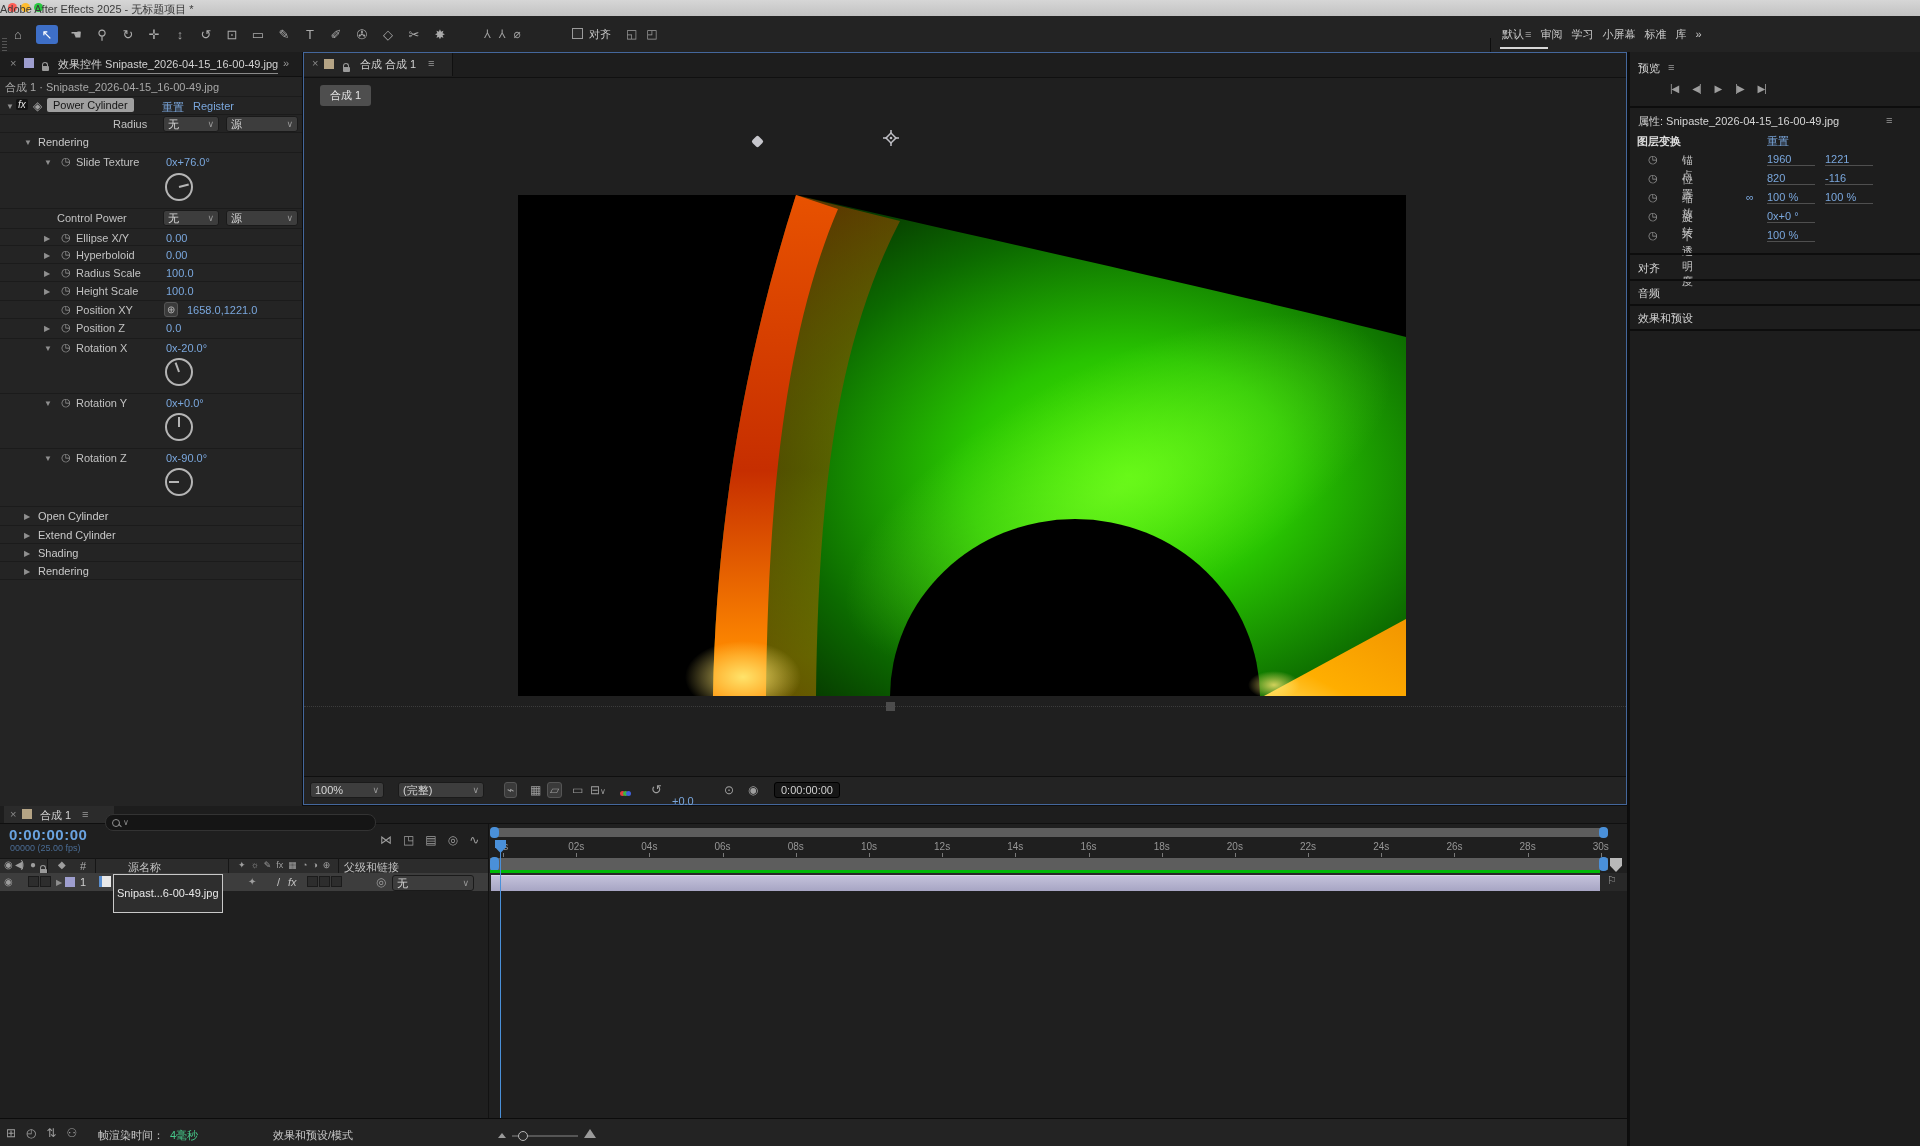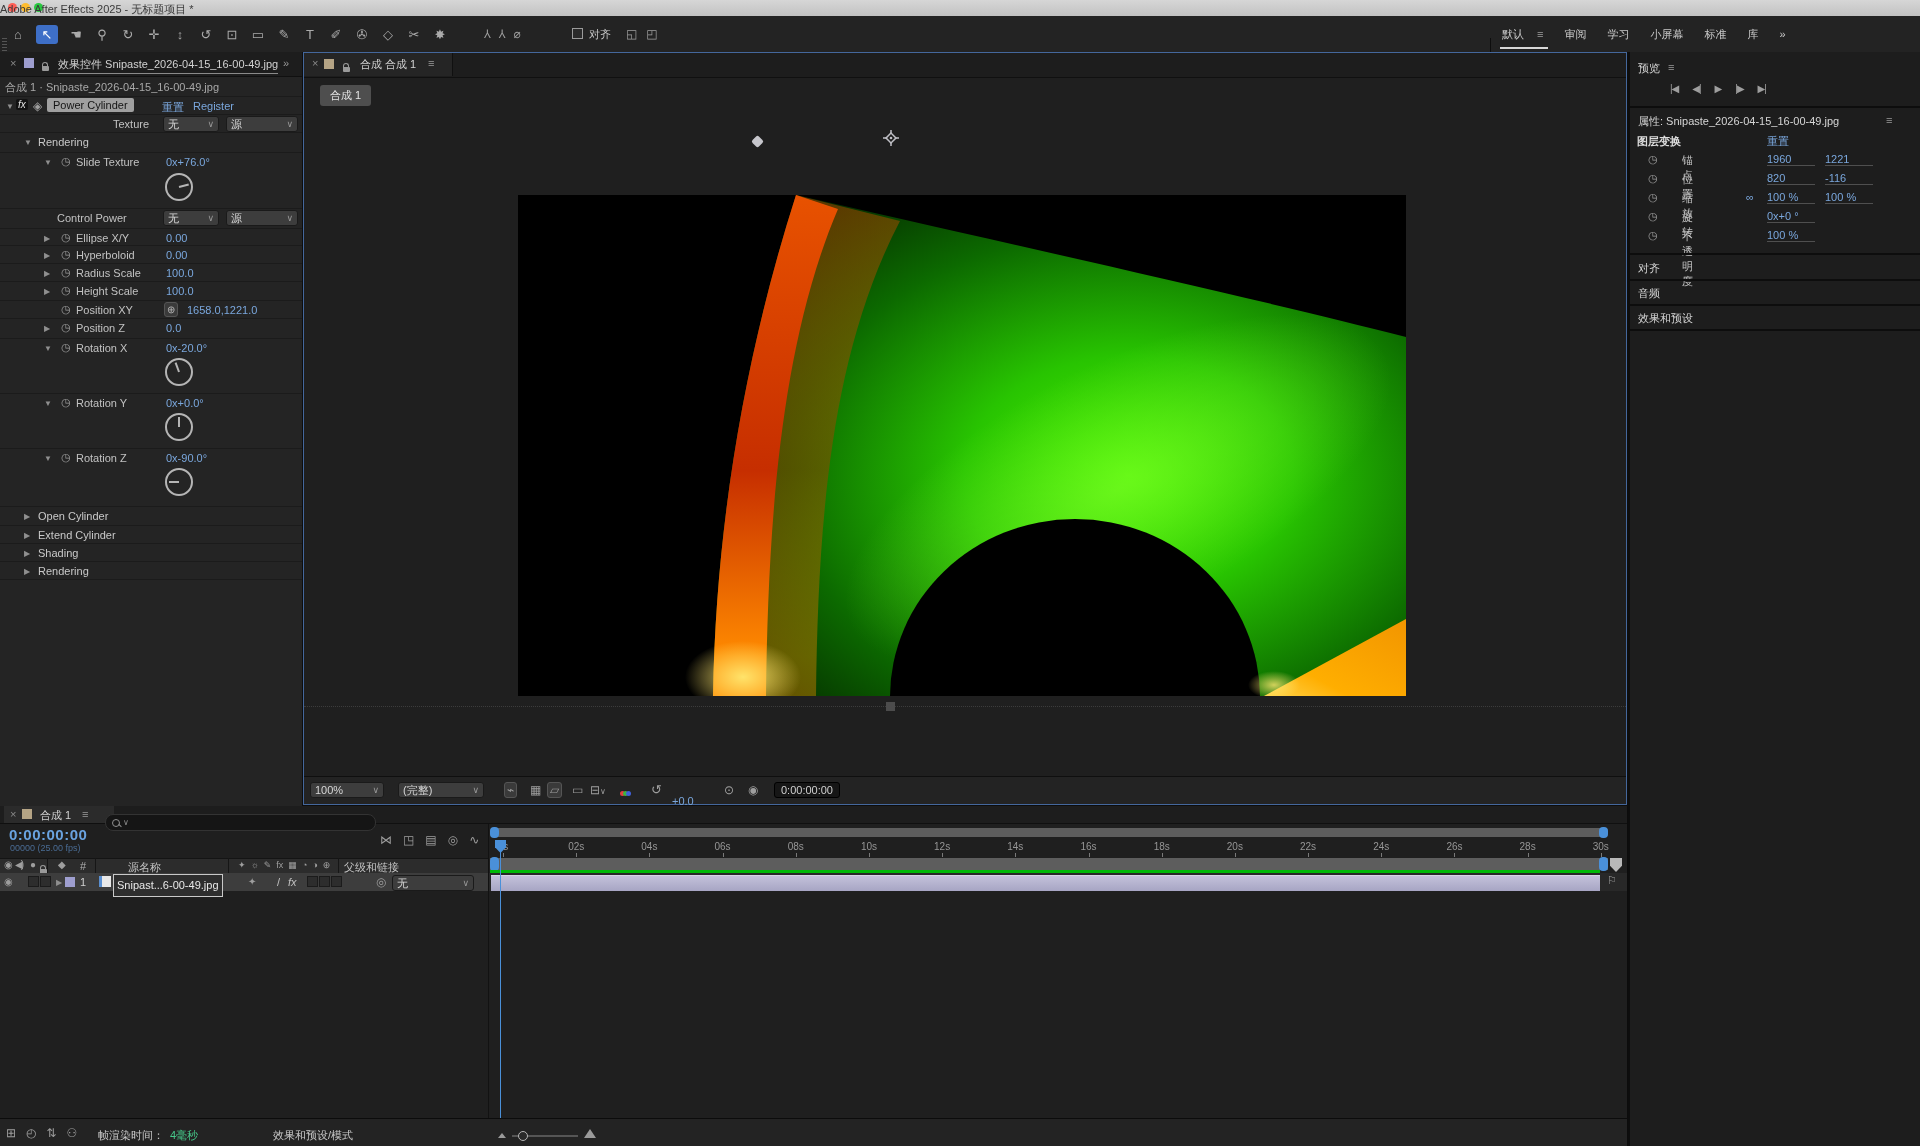--- a/index.html
+++ b/index.html
@@ -16,21 +16,21 @@
   
   #toolbar{left:0;top:16px;width:1920px;height:36px;background:#232323;border-bottom:1px solid #0d0d0d}
   #tool-icons{left:10px;top:0;height:36px;display:flex;align-items:center;gap:10px}
   #tool-icons .ic{width:16px;text-align:center;font-size:13px;color:#ababab}
   #tool-icons .active{background:#3e6fc7;color:#fff;border-radius:3px;padding:3px 4px;width:14px}
   #snap-box{left:572px;top:12px;width:9px;height:9px;border:1px solid #9a9a9a;background:#2a2a2a}
   #snap-label{left:589px;top:11px;color:#c7c7c7}
   #axis-group{left:484px;top:0;height:36px;display:flex;align-items:center;gap:8px}
   #view-group{left:626px;top:0;height:36px;display:flex;align-items:center;gap:9px}
   #ws-sep{left:1490px;top:22px;width:1px;height:24px;background:#0d0d0d}
-  #workspace-tabs{left:1502px;top:0;height:36px;display:flex;align-items:center;gap:21px}
+  #workspace-tabs{left:1502px;top:0;height:36px;display:flex;align-items:center;gap:9px}
   #workspace-tabs span{color:#c9c9c9;cursor:default}
   #workspace-tabs .active{position:relative}
   #workspace-tabs .active::after{content:"";position:absolute;left:-2px;right:-24px;bottom:-7px;height:2px;background:#d8d8d8}
   #workspace-tabs .wsmenu{color:#9e9e9e;margin-left:-8px}
   .grip{left:2px;top:22px;width:5px;height:24px;background:repeating-linear-gradient(#555 0 1px,transparent 1px 3px)}
   
   .panel{background:#242424}
   .tabstrip{left:0;top:0;right:0;height:24px;background:#1d1d1d;border-bottom:1px solid #101010}
   .swatch{width:10px;height:10px;display:inline-block}
   .lock{display:inline-block;width:7px;height:5px;background:#9a9a9a;border-radius:1px;position:relative;top:1px}
@@ -79,21 +79,21 @@
   #workarea{left:490px;top:52px;width:1118px;height:12px;background:#5d5d5d}
   #workarea .bluecap{height:14px}
   #greenline{left:490px;top:64px;width:1110px;height:3px;background:#00b807}
   #layerbar{left:491px;top:69px;width:1109px;height:15px;background:linear-gradient(#c3c1da,#a7a5c4);border-top:1px solid #d6d5e6}
   #playhead-line{left:500px;top:34px;width:1px;height:278px;background:#4a90d9}
   #playhead{left:495px;top:34px;width:11px;height:13px;background:#4a90d9;clip-path:polygon(0 0,100% 0,100% 55%,50% 100%,0 55%)}
   #marker-bin{left:1610px;top:52px;width:12px;height:14px;background:#b9b9b9;clip-path:polygon(0 0,100% 0,100% 55%,50% 100%,0 55%)}
   #tl-status{left:0;top:312px;width:1628px;height:28px;background:#232323;border-top:1px solid #0c0c0c}
   .tri{width:0;height:0;display:inline-block}
   #tl-rightedge{left:1627px;top:0;width:1px;height:340px;background:#0c0c0c}
-  .namebox{border:1px solid #c9c9c9;background:#2e2e2e;color:#e8e8e8;padding:4px 3px;height:13px;line-height:13px}
+  .namebox{border:1px solid #c9c9c9;background:#2e2e2e;color:#e8e8e8;padding:12px 3px;height:13px;line-height:13px}
 </style>
 </head>
 <body>
 
 <div class="abs" id="titlebar">
   <span class="abs tl" style="left:8px;background:#ff5f57"></span>
   <span class="abs tl" style="left:21px;background:#febc2e"></span>
   <span class="abs tl" style="left:34px;background:#28c840"></span>
   <div class="abs" id="title-text">Adobe After Effects 2025 - 无标题项目 *</div>
 </div>
@@ -160,21 +160,21 @@
   <div class="abs frow row-line" style="top:44px">
     <span class="abs tw" style="left:6px;top:5px">▼</span>
     <span class="abs fxbadge" style="left:16px;top:2px">fx</span>
     <span class="abs ic" style="left:33px;top:3px">◈</span>
     <span class="abs fxname" style="left:47px;top:1px">Power Cylinder</span>
     <span class="abs hot" style="left:162px;top:3px">重置</span>
     <span class="abs hot" style="left:193px;top:3px">Register</span>
   </div>
 
   <div class="abs frow row-line" style="top:62px">
-    <span class="abs" style="left:113px;top:3px;color:#c2c2c2">Texture</span>
+    <span class="abs" style="left:113px;top:3px;color:#c2c2c2">Radius</span>
     <div class="abs dd" style="left:163px;top:1px;width:46px">
       <span>无</span>
         <span class="caret">∨</span>
     </div>
     <div class="abs dd" style="left:226px;top:1px;width:62px">
       <span>源</span>
         <span class="caret">∨</span>
     </div>
   </div>
 

